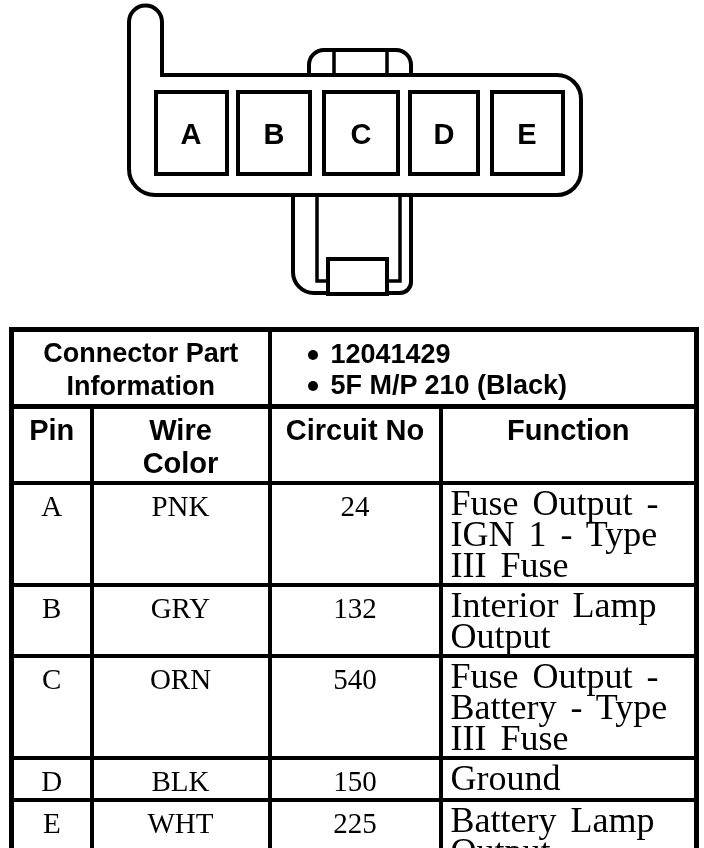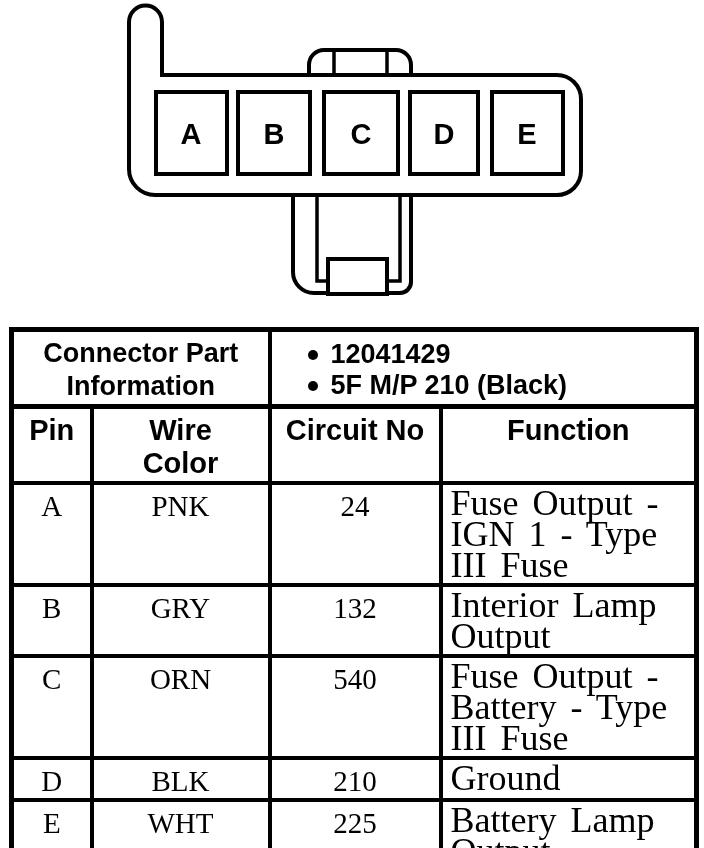--- a/index.html
+++ b/index.html
@@ -160,21 +160,21 @@
       </tr>
       <tr style="height:98px">
         <td class="c-pin">C</td>
         <td class="c-wire">ORN</td>
         <td class="c-circ">540</td>
         <td class="c-func">Fuse Output - Battery - Type III Fuse</td>
       </tr>
       <tr style="height:37px">
         <td class="c-pin">D</td>
         <td class="c-wire">BLK</td>
-        <td class="c-circ">210</td>
+        <td class="c-circ">150</td>
         <td class="c-func">Ground</td>
       </tr>
       <tr style="height:64px">
         <td class="c-pin">E</td>
         <td class="c-wire">WHT</td>
         <td class="c-circ">225</td>
         <td class="c-func">Battery Lamp Output</td>
       </tr>
     </tbody>
   </table>

